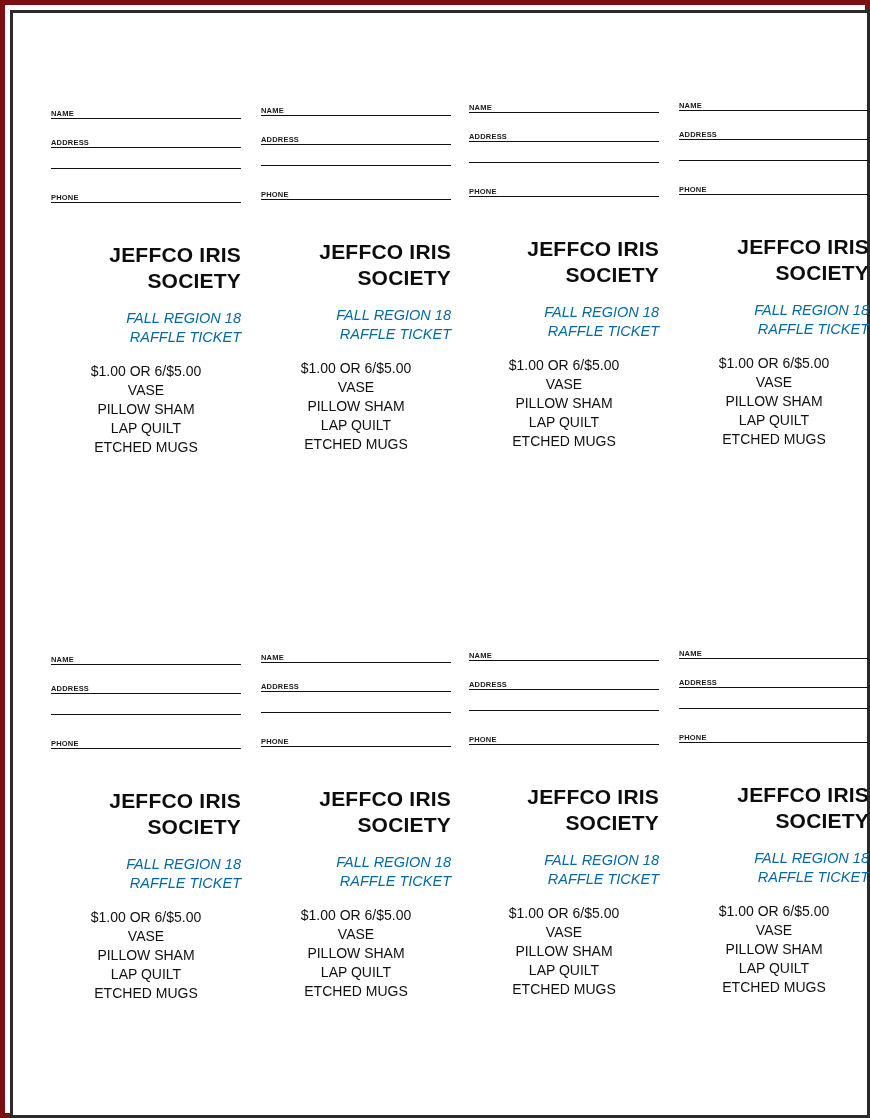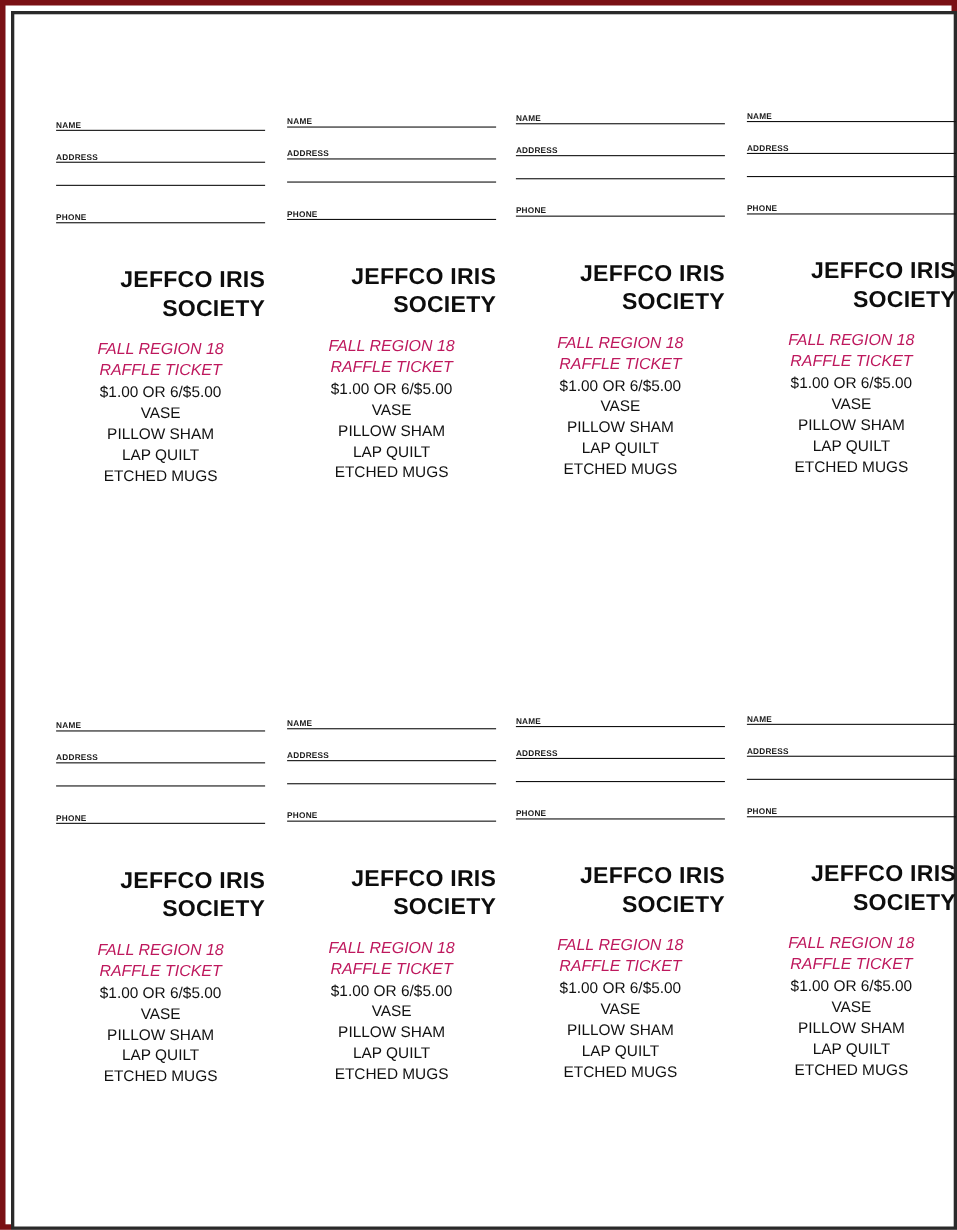--- a/index.html
+++ b/index.html
@@ -101,34 +101,35 @@
     text-align: right;
     font-size: 21px;
     font-weight: bold;
     line-height: 26px;
     color: #0d0d0d;
     margin-top: 28px;
     letter-spacing: 0.2px;
     font-family: "Liberation Sans", sans-serif;
   }
   .ticket-sub {
-    text-align: center;
+    text-align: right;
     font-size: 14.5px;
     font-style: italic;
     font-weight: normal;
     line-height: 19px;
-    color: #be185d;
+    color: #0369a1;
     margin-top: 15px;
     font-family: "Liberation Sans", sans-serif;
   }
   .ticket-price {
     text-align: center;
     font-size: 14px;
     line-height: 19px;
     color: #111111;
+    margin-top: 15px;
     font-family: "Liberation Sans", sans-serif;
   }
   .prize-list {
     text-align: center;
     font-size: 14px;
     line-height: 19px;
     color: #111111;
     font-family: "Liberation Sans", sans-serif;
   }
   .prize-item { display: block; }

